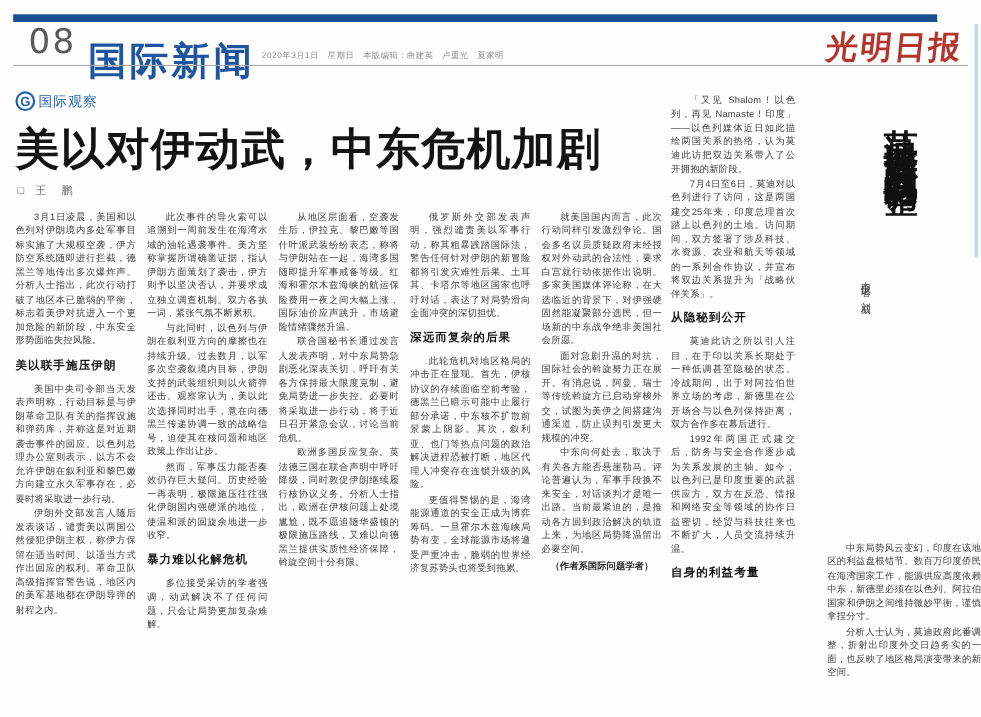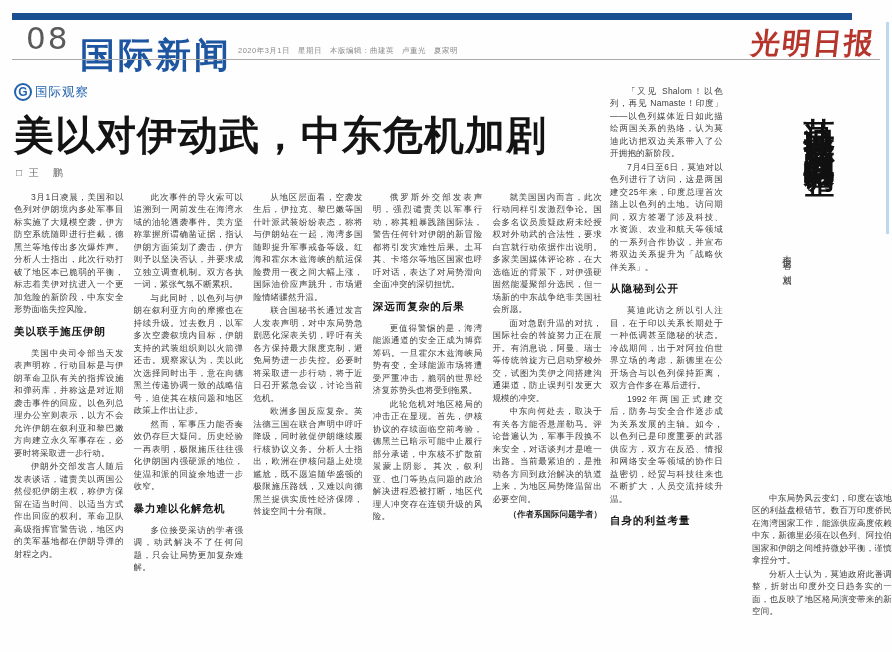--- a/index.html
+++ b/index.html
@@ -29,37 +29,37 @@
     display:inline-flex;align-items:center;justify-content:center;
     width:18px;height:18px;border-radius:50%;border:2.5px solid #2263ae;
     color:#2263ae;font-weight:900;font-size:12px;box-sizing:border-box;
   }
   .kicker-label{font-size:12.5px;font-weight:400;color:#2263ae;letter-spacing:1px;}
 
   .headline{
     position:absolute;left:14px;top:108px;margin:0;font-size:40px;font-weight:900;
     color:#131313;letter-spacing:1px;white-space:nowrap;
   }
-  .byline{position:absolute;left:16px;top:166px;font-size:10px;color:#666;letter-spacing:2px;}
+  .byline{position:absolute;left:16px;top:166px;font-size:10px;color:#666;letter-spacing:2px;font-family:Liberation Mono, monospace;}
 
   .columns{
     position:absolute;left:14px;top:191px;width:588px;height:459px;
     display:flex;gap:10px;overflow:hidden;
   }
   .col{flex:1 1 0;overflow:hidden;}
   .body-p{
     margin:0 0 1px 0;font-size:8.5px;line-height:1.47;color:#3c3c3c;
     text-align:justify;text-indent:2em;letter-spacing:.2px;
   }
   .col-subhead{
     font-size:10.5px;font-weight:900;color:#161616;
     margin:9px 0 8px 0;letter-spacing:1px;
   }
   .col-credit{
-    font-size:8.5px;font-weight:700;color:#2e2e2e;text-align:right;margin-top:4px;
+    font-size:8.5px;font-weight:700;color:#2e2e2e;text-align:center;margin-top:4px;
   }
 
   .side-col-a{position:absolute;left:610px;top:85px;width:113px;height:566px;overflow:hidden;}
   .side-col-b{position:absolute;left:752px;top:492px;width:140px;height:159px;overflow:hidden;}
   .vert-headline{
     position:absolute;left:797px;top:92px;height:392px;margin:0;
     writing-mode:vertical-rl;font-size:31px;font-weight:900;color:#111;
     letter-spacing:5px;line-height:1.4;
   }
   .vert-byline{
@@ -104,22 +104,22 @@
         <p class="body-p">多位接受采访的学者强调，动武解决不了任何问题，只会让局势更加复杂难解。</p>
       </div>
     <div class="col">
         <p class="body-p">从地区层面看，空袭发生后，伊拉克、黎巴嫩等国什叶派武装纷纷表态，称将与伊朗站在一起，海湾多国随即提升军事戒备等级。红海和霍尔木兹海峡的航运保险费用一夜之间大幅上涨，国际油价应声跳升，市场避险情绪骤然升温。</p>
         <p class="body-p">联合国秘书长通过发言人发表声明，对中东局势急剧恶化深表关切，呼吁有关各方保持最大限度克制，避免局势进一步失控。必要时将采取进一步行动，将于近日召开紧急会议，讨论当前危机。</p>
         <p class="body-p">欧洲多国反应复杂。英法德三国在联合声明中呼吁降级，同时敦促伊朗继续履行核协议义务。分析人士指出，欧洲在伊核问题上处境尴尬，既不愿追随华盛顿的极限施压路线，又难以向德黑兰提供实质性经济保障，斡旋空间十分有限。</p>
       </div>
     <div class="col">
         <p class="body-p">俄罗斯外交部发表声明，强烈谴责美以军事行动，称其粗暴践踏国际法，警告任何针对伊朗的新冒险都将引发灾难性后果。土耳其、卡塔尔等地区国家也呼吁对话，表达了对局势滑向全面冲突的深切担忧。</p>
         <div class="col-subhead">深远而复杂的后果</div>
+        <p class="body-p">此轮危机对地区格局的冲击正在显现。首先，伊核协议的存续面临空前考验，德黑兰已暗示可能中止履行部分承诺，中东核不扩散前景蒙上阴影。其次，叙利亚、也门等热点问题的政治解决进程恐被打断，地区代理人冲突存在连锁升级的风险。</p>
         <p class="body-p">更值得警惕的是，海湾能源通道的安全正成为博弈筹码。一旦霍尔木兹海峡局势有变，全球能源市场将遭受严重冲击，脆弱的世界经济复苏势头也将受到拖累。</p>
-        <p class="body-p">此轮危机对地区格局的冲击正在显现。首先，伊核协议的存续面临空前考验，德黑兰已暗示可能中止履行部分承诺，中东核不扩散前景蒙上阴影。其次，叙利亚、也门等热点问题的政治解决进程恐被打断，地区代理人冲突存在连锁升级的风险。</p>
       </div>
     <div class="col">
         <p class="body-p">就美国国内而言，此次行动同样引发激烈争论。国会多名议员质疑政府未经授权对外动武的合法性，要求白宫就行动依据作出说明。多家美国媒体评论称，在大选临近的背景下，对伊强硬固然能凝聚部分选民，但一场新的中东战争绝非美国社会所愿。</p>
         <p class="body-p">面对急剧升温的对抗，国际社会的斡旋努力正在展开。有消息说，阿曼、瑞士等传统斡旋方已启动穿梭外交，试图为美伊之间搭建沟通渠道，防止误判引发更大规模的冲突。</p>
         <p class="body-p">中东向何处去，取决于有关各方能否悬崖勒马。评论普遍认为，军事手段换不来安全，对话谈判才是唯一出路。当前最紧迫的，是推动各方回到政治解决的轨道上来，为地区局势降温留出必要空间。</p>
         <div class="col-credit">（作者系国际问题学者）</div>
       </div>
   </div>
 
   <div class="side-col-a">

